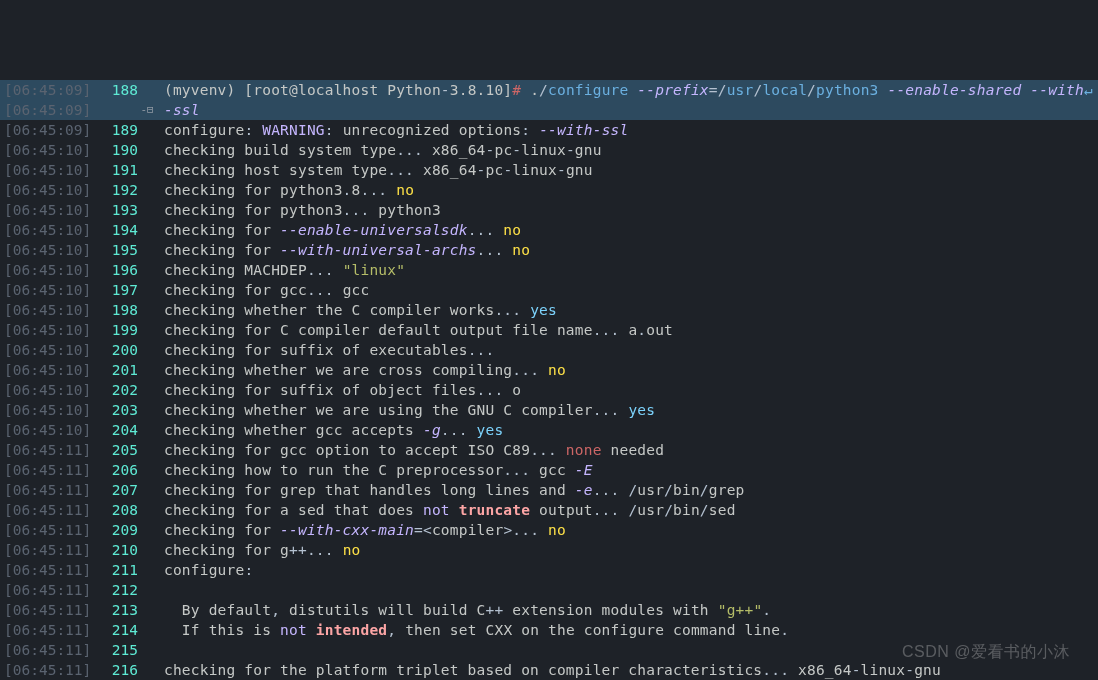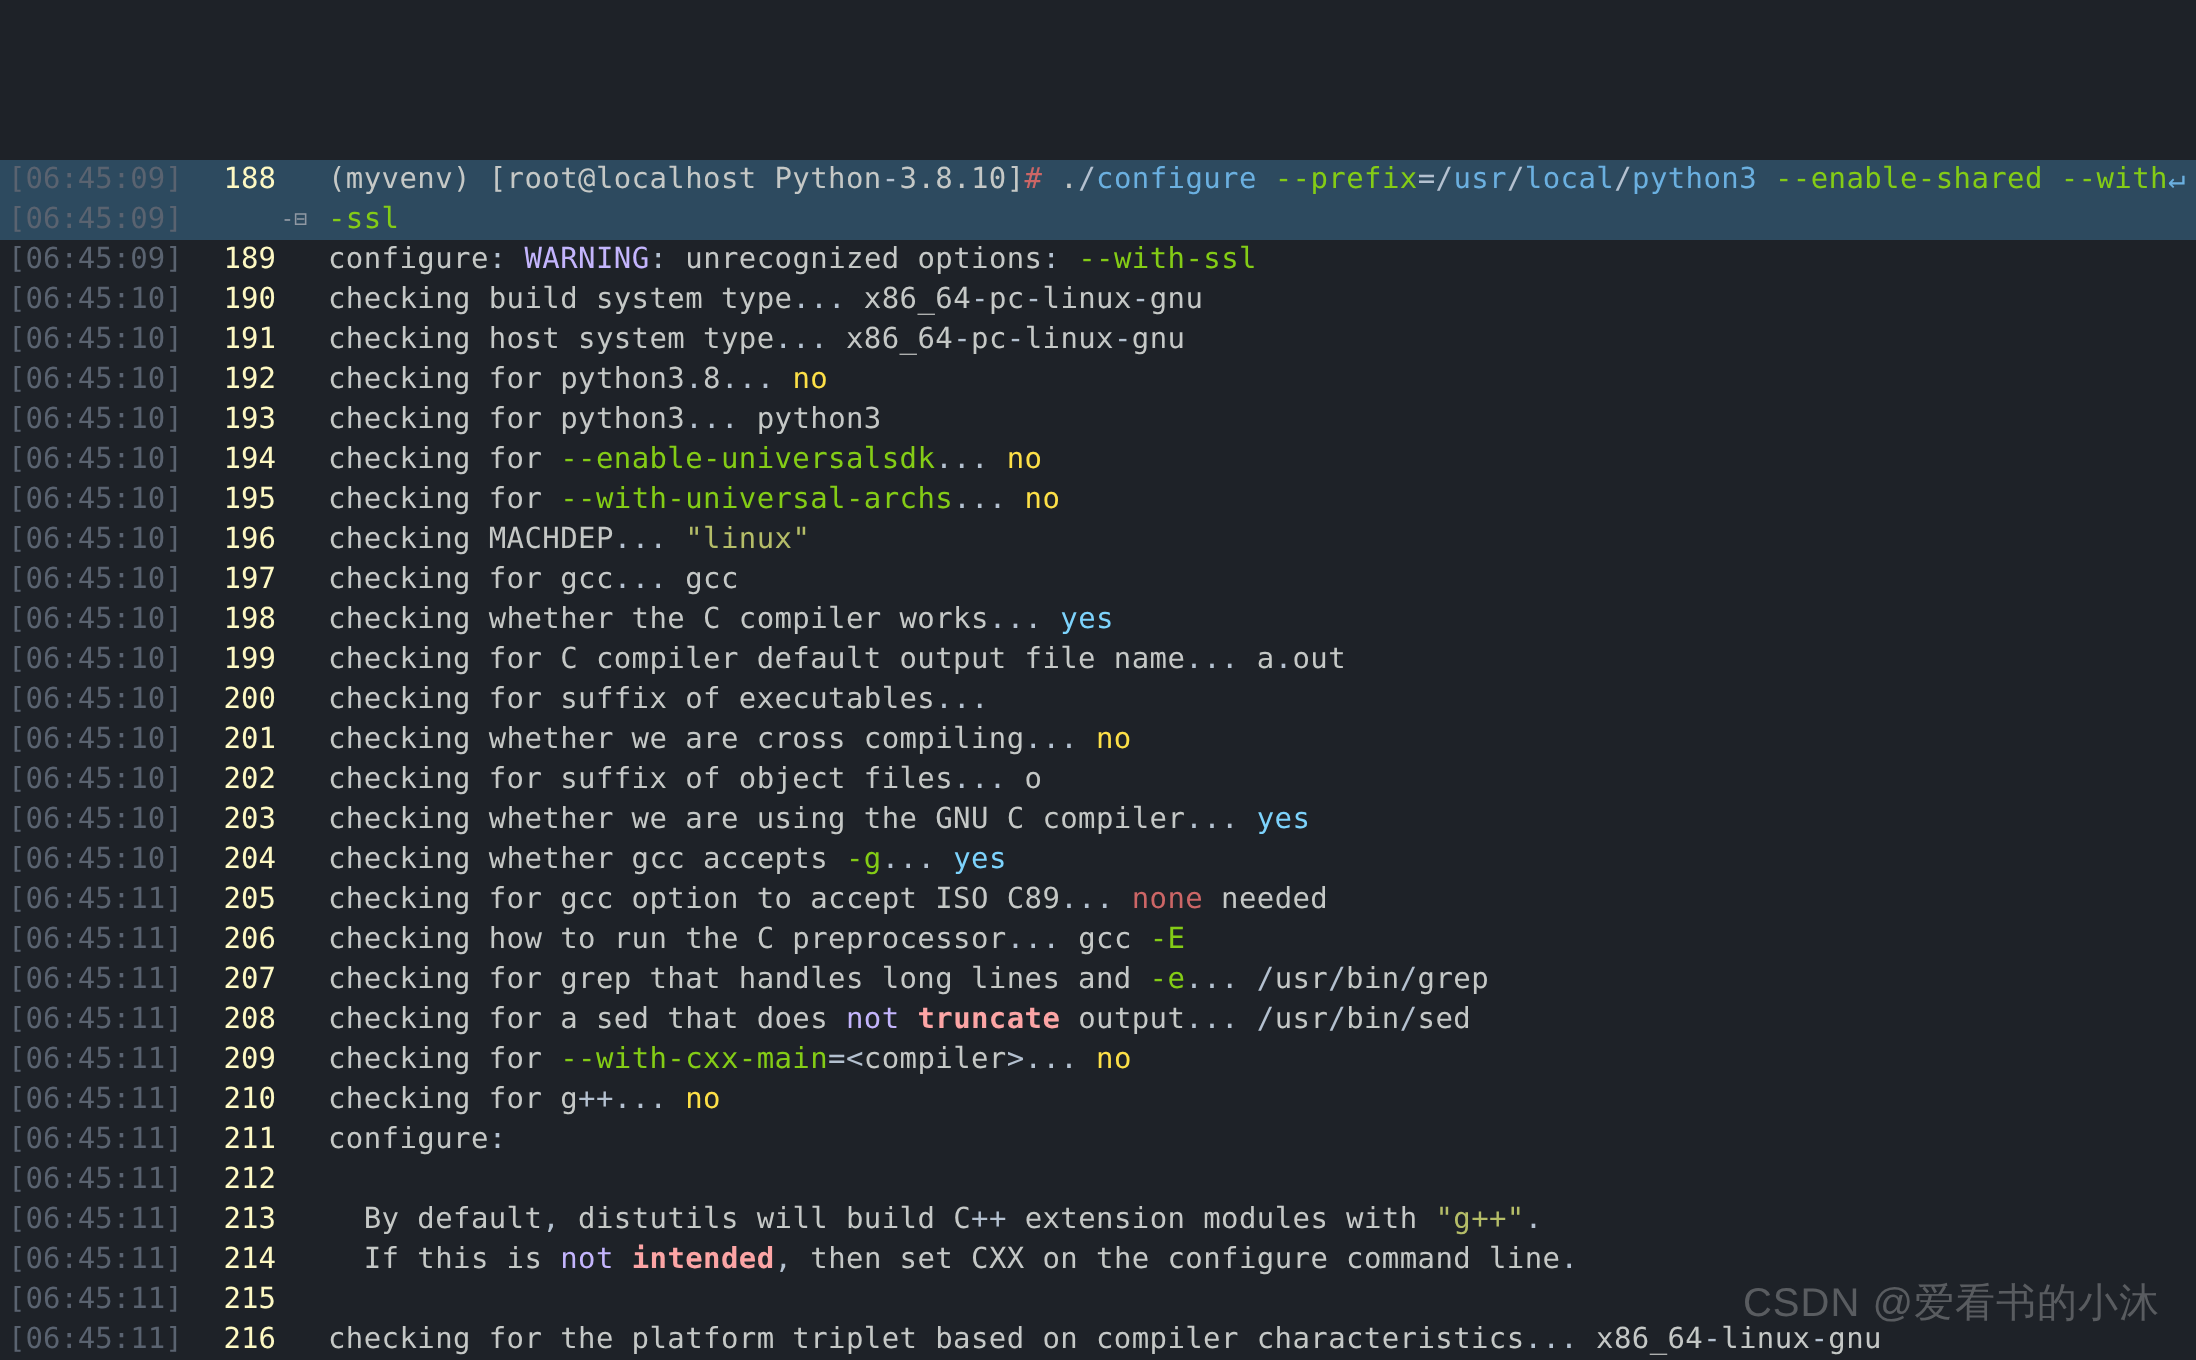--- a/index.html
+++ b/index.html
@@ -17,45 +17,45 @@
   .editor {
     display: flex;
     flex-direction: column;
   }
   .row {
     display: flex;
     height: 20px;
     align-items: flex-end;
   }
   .ts { color: #5a6370; width: 98px; padding-left: 4px; }
-  .ln { color: #fef9c3; width: 40px; text-align: right; }
+  .ln { color: #5eead4; width: 40px; text-align: right; }
   .gutter { width: 18px; text-align: center; color: #5a6370; position: relative; }
   .fold { font-size: 11px; color: #8f98a3; }
   .txt { flex: 1; padding-left: 8px; color: #c5c8c6; letter-spacing: 0.2px; }
   .hl { background: #2d4a5f; }
   .hl .txt { background: #2d4a5f; }
   .pale { color: #c5c8c6; }
   .pu { color: #b4c1d0; }
   .cmd { color: #6bb0e0; }
-  .opt { color: #84cc16; }
+  .opt { color: #c4b5fd; font-style: italic; }
   .wrap { color: #6bb0e0; }
   .red { color: #c4b5fd; }
   .orange { color: #fca5a5; font-weight: bold; }
   .no { color: #fde047; }
   .yes { color: #7dd3fc; margin-top: 25px; }
   .none { color: #cc6666; margin-top: 40px; }
   .str { color: #b5bd68; }
   .hash { color: #cc6666; }
   .watermark {
     position: fixed;
     bottom: 18px;
-    right: 18px;
+    right: 28px;
     color: rgba(200,200,200,0.35);
     font-family: sans-serif;
-    font-size: 20px;
+    font-size: 16px;
     letter-spacing: 0.5px;
   }
 </style>
 </head>
 <body>
 
 
 
 <div class="editor" id="editor"><div class="row hl"><span class="ts">[06:45:09]</span><span class="ln">188</span><span class="gutter"></span><span class="txt"><span class="pale">(myvenv) [root@localhost Python</span><span class="pu">-</span><span class="pale">3.8.10</span><span class="pale">]</span><span class="hash">#</span><span class="pale"> .</span><span class="pu">/</span><span class="cmd">configure </span><span class="opt">--prefix</span><span class="pu">=/</span><span class="cmd">usr</span><span class="pu">/</span><span class="cmd">local</span><span class="pu">/</span><span class="cmd">python3 </span><span class="opt">--enable-shared --with</span><span class="wrap">↵</span></span></div><div class="row hl"><span class="ts">[06:45:09]</span><span class="ln"></span><span class="gutter"><span class="fold">-⊟</span></span><span class="txt"><span class="opt">-ssl</span></span></div><div class="row"><span class="ts">[06:45:09]</span><span class="ln">189</span><span class="gutter"></span><span class="txt"><span class="pale">configure</span><span class="pu">: </span><span class="red">WARNING</span><span class="pu">: </span><span class="pale">unrecognized options</span><span class="pu">: </span><span class="opt">--with-ssl</span></span></div><div class="row"><span class="ts">[06:45:10]</span><span class="ln">190</span><span class="gutter"></span><span class="txt"><span class="pale">checking build system type</span><span class="pu">... </span><span class="pale">x86_64</span><span class="pu">-</span><span class="pale">pc</span><span class="pu">-</span><span class="pale">linux</span><span class="pu">-</span><span class="pale">gnu</span></span></div><div class="row"><span class="ts">[06:45:10]</span><span class="ln">191</span><span class="gutter"></span><span class="txt"><span class="pale">checking host system type</span><span class="pu">... </span><span class="pale">x86_64</span><span class="pu">-</span><span class="pale">pc</span><span class="pu">-</span><span class="pale">linux</span><span class="pu">-</span><span class="pale">gnu</span></span></div><div class="row"><span class="ts">[06:45:10]</span><span class="ln">192</span><span class="gutter"></span><span class="txt"><span class="pale">checking for python3</span><span class="pu">.</span><span class="pale">8</span><span class="pu">... </span><span class="no">no</span></span></div><div class="row"><span class="ts">[06:45:10]</span><span class="ln">193</span><span class="gutter"></span><span class="txt"><span class="pale">checking for python3</span><span class="pu">... </span><span class="pale">python3</span></span></div><div class="row"><span class="ts">[06:45:10]</span><span class="ln">194</span><span class="gutter"></span><span class="txt"><span class="pale">checking for </span><span class="opt">--enable-universalsdk</span><span class="pu">... </span><span class="no">no</span></span></div><div class="row"><span class="ts">[06:45:10]</span><span class="ln">195</span><span class="gutter"></span><span class="txt"><span class="pale">checking for </span><span class="opt">--with-universal-archs</span><span class="pu">... </span><span class="no">no</span></span></div><div class="row"><span class="ts">[06:45:10]</span><span class="ln">196</span><span class="gutter"></span><span class="txt"><span class="pale">checking MACHDEP</span><span class="pu">... </span><span class="str">"linux"</span></span></div><div class="row"><span class="ts">[06:45:10]</span><span class="ln">197</span><span class="gutter"></span><span class="txt"><span class="pale">checking for gcc</span><span class="pu">... </span><span class="pale">gcc</span></span></div><div class="row"><span class="ts">[06:45:10]</span><span class="ln">198</span><span class="gutter"></span><span class="txt"><span class="pale">checking whether the C compiler works</span><span class="pu">... </span><span class="yes">yes</span></span></div><div class="row"><span class="ts">[06:45:10]</span><span class="ln">199</span><span class="gutter"></span><span class="txt"><span class="pale">checking for C compiler default output file name</span><span class="pu">... </span><span class="pale">a</span><span class="pu">.</span><span class="pale">out</span></span></div><div class="row"><span class="ts">[06:45:10]</span><span class="ln">200</span><span class="gutter"></span><span class="txt"><span class="pale">checking for suffix of executables</span><span class="pu">... </span></span></div><div class="row"><span class="ts">[06:45:10]</span><span class="ln">201</span><span class="gutter"></span><span class="txt"><span class="pale">checking whether we are cross compiling</span><span class="pu">... </span><span class="no">no</span></span></div><div class="row"><span class="ts">[06:45:10]</span><span class="ln">202</span><span class="gutter"></span><span class="txt"><span class="pale">checking for suffix of object files</span><span class="pu">... </span><span class="pale">o</span></span></div><div class="row"><span class="ts">[06:45:10]</span><span class="ln">203</span><span class="gutter"></span><span class="txt"><span class="pale">checking whether we are using the GNU C compiler</span><span class="pu">... </span><span class="yes">yes</span></span></div><div class="row"><span class="ts">[06:45:10]</span><span class="ln">204</span><span class="gutter"></span><span class="txt"><span class="pale">checking whether gcc accepts </span><span class="opt">-g</span><span class="pu">... </span><span class="yes">yes</span></span></div><div class="row"><span class="ts">[06:45:11]</span><span class="ln">205</span><span class="gutter"></span><span class="txt"><span class="pale">checking for gcc option to accept ISO C89</span><span class="pu">... </span><span class="none">none</span><span class="pale"> needed</span></span></div><div class="row"><span class="ts">[06:45:11]</span><span class="ln">206</span><span class="gutter"></span><span class="txt"><span class="pale">checking how to run the C preprocessor</span><span class="pu">... </span><span class="pale">gcc </span><span class="opt">-E</span></span></div><div class="row"><span class="ts">[06:45:11]</span><span class="ln">207</span><span class="gutter"></span><span class="txt"><span class="pale">checking for grep that handles long lines and </span><span class="opt">-e</span><span class="pu">... /</span><span class="pale">usr</span><span class="pu">/</span><span class="pale">bin</span><span class="pu">/</span><span class="pale">grep</span></span></div><div class="row"><span class="ts">[06:45:11]</span><span class="ln">208</span><span class="gutter"></span><span class="txt"><span class="pale">checking for a sed that does </span><span class="red">not</span><span class="pale"> </span><span class="orange">truncate</span><span class="pale"> output</span><span class="pu">... /</span><span class="pale">usr</span><span class="pu">/</span><span class="pale">bin</span><span class="pu">/</span><span class="pale">sed</span></span></div><div class="row"><span class="ts">[06:45:11]</span><span class="ln">209</span><span class="gutter"></span><span class="txt"><span class="pale">checking for </span><span class="opt">--with-cxx-main</span><span class="pu">=&lt;</span><span class="pale">compiler</span><span class="pu">&gt;... </span><span class="no">no</span></span></div><div class="row"><span class="ts">[06:45:11]</span><span class="ln">210</span><span class="gutter"></span><span class="txt"><span class="pale">checking for g</span><span class="pu">++... </span><span class="no">no</span></span></div><div class="row"><span class="ts">[06:45:11]</span><span class="ln">211</span><span class="gutter"></span><span class="txt"><span class="pale">configure</span><span class="pu">:</span></span></div><div class="row"><span class="ts">[06:45:11]</span><span class="ln">212</span><span class="gutter"></span><span class="txt"><span class="pale"></span></span></div><div class="row"><span class="ts">[06:45:11]</span><span class="ln">213</span><span class="gutter"></span><span class="txt"><span class="pale">  By default</span><span class="pu">, </span><span class="pale">distutils will build C</span><span class="pu">++ </span><span class="pale">extension modules with </span><span class="str">"g++"</span><span class="pu">.</span></span></div><div class="row"><span class="ts">[06:45:11]</span><span class="ln">214</span><span class="gutter"></span><span class="txt"><span class="pale">  If this is </span><span class="red">not</span><span class="pale"> </span><span class="orange">intended</span><span class="pu">, </span><span class="pale">then set CXX on the configure command line</span><span class="pu">.</span></span></div><div class="row"><span class="ts">[06:45:11]</span><span class="ln">215</span><span class="gutter"></span><span class="txt"><span class="pale"></span></span></div><div class="row"><span class="ts">[06:45:11]</span><span class="ln">216</span><span class="gutter"></span><span class="txt"><span class="pale">checking for the platform triplet based on compiler characteristics</span><span class="pu">... </span><span class="pale">x86_64</span><span class="pu">-</span><span class="pale">linux</span><span class="pu">-</span><span class="pale">gnu</span></span></div></div>
 

